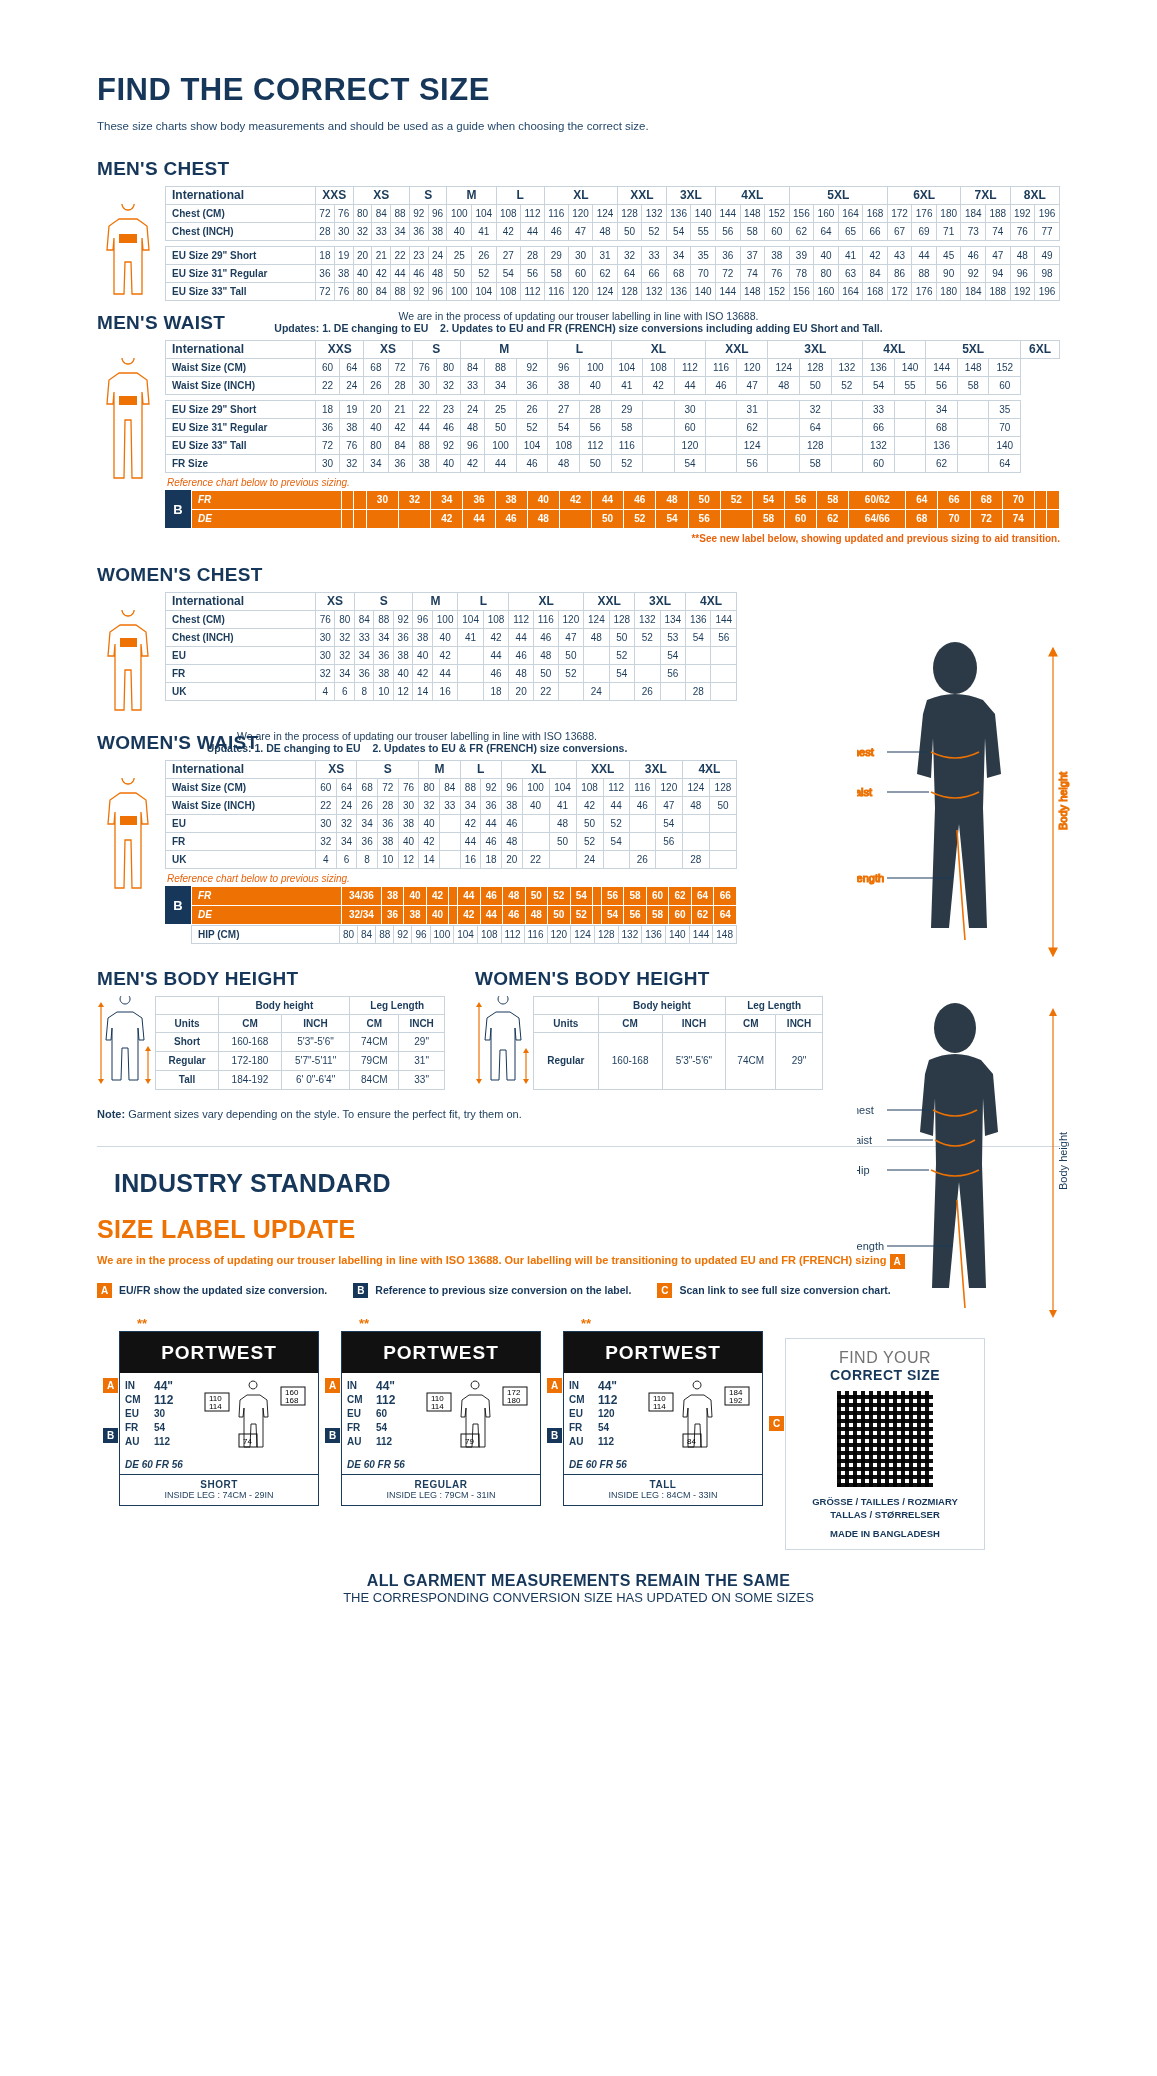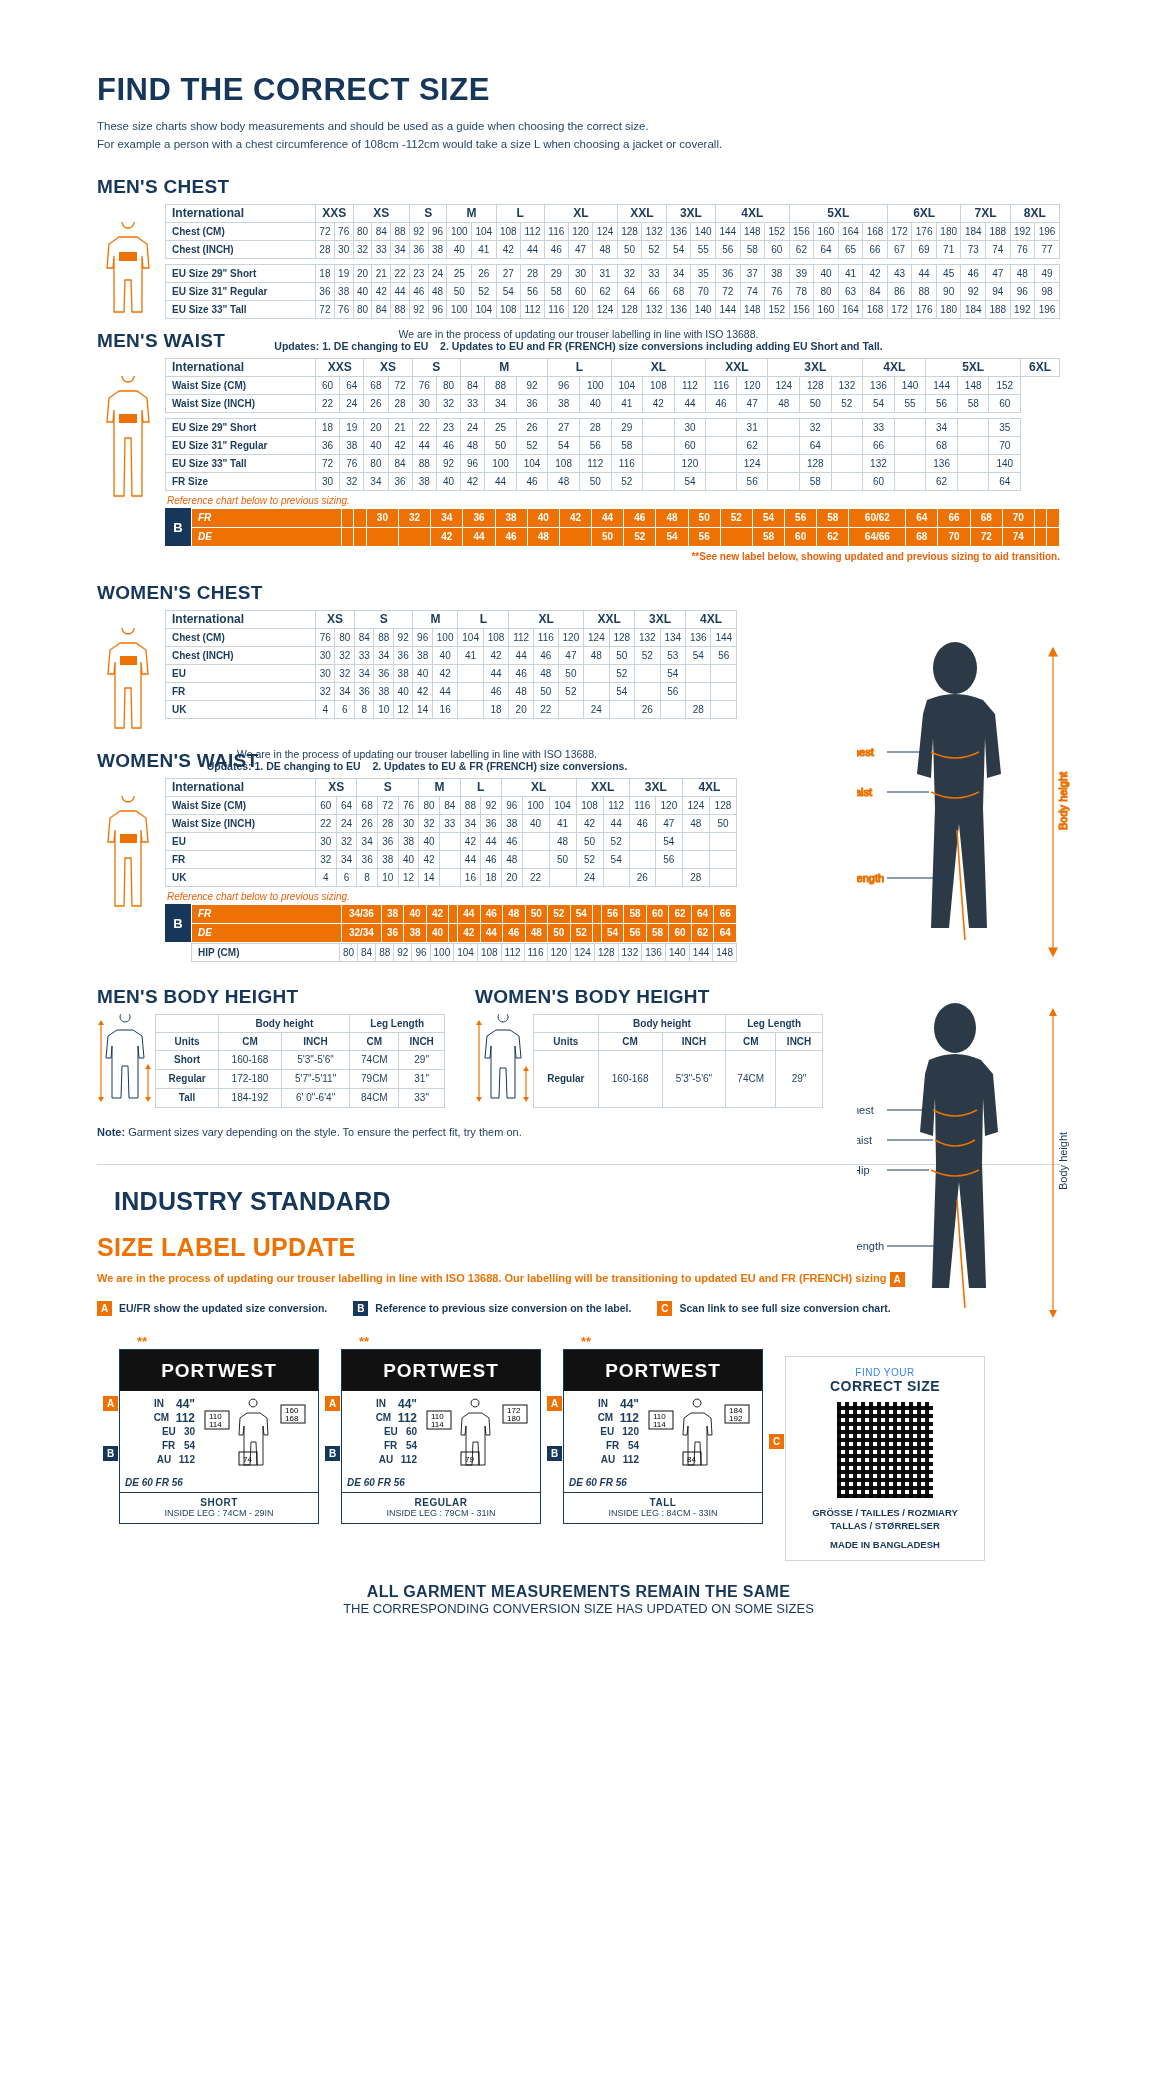--- a/index.html
+++ b/index.html
@@ -80,33 +80,33 @@
   .legend { display:flex; gap:26px; font-size:10.5px; font-weight:bold; color:#16375a; margin-bottom:18px; align-items:center;}
   .legend .item { display:flex; gap:7px; align-items:center; }
 
   .labels-row { display:flex; gap:22px; align-items:flex-start; }
   .label-card { width:200px; position:relative; }
   .stars { color:#ee7203; font-weight:bold; font-size:13px; margin-left:18px; }
   .label-box { border:1px solid #1b3b5a; background:#fff; }
   .brandbar { background:#111; color:#fff; text-align:center; padding:10px 0 9px 0; font-size:19px; font-weight:bold; letter-spacing:1px; position:relative;}
   .label-body { display:flex; padding:6px 5px 2px 5px; font-size:10px; }
   .codes { width:70px; }
-  .codes div { display:flex; line-height:14px;justify-content:flex-end; }
+  .codes div { display:flex; gap:7px; line-height:14px; }
   .codes .k { width:22px; font-weight:bold; }
   .codes .v { font-weight:bold; }
   .codes .big { font-size:12px; }
   .manikin { flex:1; position:relative; height:76px; }
   .footrow { border-top:1px solid #1b3b5a; font-size:9px; text-align:center; padding:4px 2px 5px 2px; }
   .footrow .n { font-weight:bold; font-size:10px; letter-spacing:0.5px; }
   .derow { font-size:10px; padding:2px 5px 4px 5px; font-style:italic; font-weight:bold;}
   .badgeA { position:absolute; left:-16px; top:62px; }
   .badgeB { position:absolute; left:-16px; top:112px; }
 
   .qr-card { width:200px; border:1px solid #cfd8e0; padding:10px; text-align:center; position:relative; }
-  .qr-card .t1 { font-size:10px; color:#3b82f6; letter-spacing:0.5px; }
+  .qr-card .t1 { font-size:16px; color:#737373; letter-spacing:0.5px; }
   .qr-card .t2 { font-size:14px; font-weight:bold; color:#16375a; margin-bottom:8px; letter-spacing:0.5px;}
   .qr { width:96px; height:96px; margin:0 auto 8px auto; background:
       repeating-linear-gradient(0deg,#111 0 4px,#fff 4px 8px),
       repeating-linear-gradient(90deg,#111 0 4px,transparent 4px 8px);
       background-blend-mode:multiply; }
   .qr-card .t3 { font-size:9.5px; font-weight:bold; color:#16375a; line-height:13px; }
   .qr-card .t4 { font-size:9.5px; font-weight:bold; color:#16375a; margin-top:7px; }
   .badgeC { position:absolute; left:-16px; top:78px; }
 
   .closing { text-align:center; margin-top:22px; }
@@ -118,21 +118,20 @@
 </style>
 </head>
 <body>
 
 <div class="page">
 <div class="content">
 
   <h1 class="title">FIND THE CORRECT SIZE</h1>
   <div class="intro">
     <div>These size charts show body measurements and should be used as a guide when choosing the correct size.</div>
-    <div>For example a person with a chest circumference of 108cm -112cm would take a size L when choosing a jacket or coverall.</div>
   </div>
 
   <h2 class="section">MEN'S CHEST</h2>
   <div class="block">
     <div class="figure-col">
       <svg width="62" height="96" viewBox="0 0 62 96">
         <g stroke="#ee7203" stroke-width="1.3" fill="none">
           <path d="M31 6 a6 6 0 1 1 0.1 0 z"></path>
           <path d="M22 15 L12 22 L10 46 L16 46 L17 34 L17 90 L27 90 L28 58 L34 58 L35 90 L45 90 L45 34 L46 46 L52 46 L50 22 L40 15 Z"></path>
         </g>

